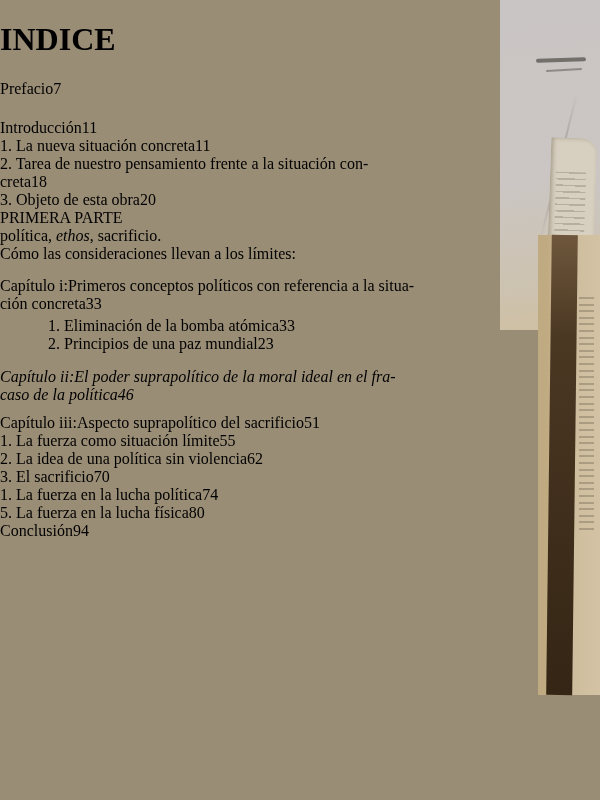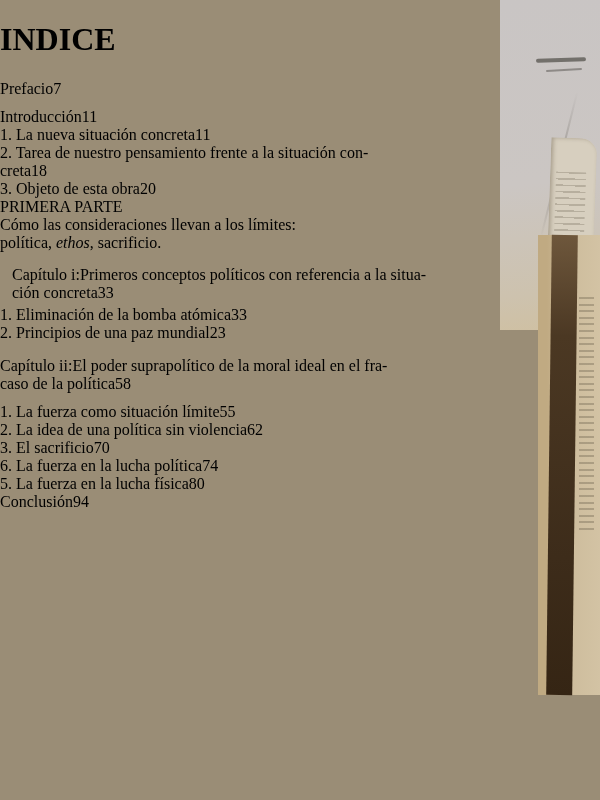--- a/index.html
+++ b/index.html
@@ -199,53 +199,54 @@
         <div class="gl"></div>
     </div>
 
     <h1 class="title">INDICE</h1>
 
     <div id="toc">
       <div id="toc-intro">
           <div class="toc-group" style="margin-top: 0px;">
             <div class="toc-row"><span class="sc">Prefacio</span><span class="dots"></span><span class="num">7</span></div>
           </div>
-          <div class="toc-group" style="margin-top: 10px;">
+          <div class="toc-group" style="margin-top: 21px;">
             <div class="toc-row"><span class="sc">Introducción</span><span class="dots"></span><span class="num">11</span></div>
             <div class="toc-row i1"><span class="t">1. La nueva situación concreta</span><span class="dots"></span><span class="num">11</span></div>
             <div class="toc-row i1 wide"><span class="t">2. Tarea de nuestro pensamiento frente a la situación con-</span></div>
             <div class="toc-row iw"><span class="t">creta</span><span class="dots"></span><span class="num">18</span></div>
             <div class="toc-row i1"><span class="t">3. Objeto de esta obra</span><span class="dots"></span><span class="num">20</span></div>
           </div>
         </div>
 
       <div class="part">
         <div class="part-h">PRIMERA PARTE</div>
+        <div class="part-s"><span>política, </span><em>ethos</em><span>, sacrificio.</span></div>
         <div class="part-s">Cómo las consideraciones llevan a los límites:</div>
-        <div class="part-s"><span>política, </span><em>ethos</em><span>, sacrificio.</span></div>
       </div>
 
       <div id="toc-primera">
-          <div class="toc-group" style="margin-top: 14px; margin-left: 12px;">
+          <div class="toc-group" style="margin-top: 14px;">
             <div class="toc-row wide"><span class="sc">Capítulo i:</span><span class="it">Primeros conceptos políticos con referencia a la situa-</span></div>
             <div class="toc-row iw"><span class="it">ción concreta</span><span class="dots"></span><span class="num">33</span></div>
           </div>
-          <div class="toc-group" style="margin-top: 4px;">
+          <div class="toc-group" style="margin-top: 4px; margin-left: 48px;">
             <div class="toc-row i1"><span class="t">1. Eliminación de la bomba atómica</span><span class="dots"></span><span class="num">33</span></div>
             <div class="toc-row i1"><span class="t">2. Principios de una paz mundial</span><span class="dots"></span><span class="num">23</span></div>
           </div>
-          <div class="toc-group" style="margin-top: 15px;">
+          <div class="toc-group" style="margin-top: 15px; font-style: italic;">
             <div class="toc-row wide"><span class="sc">Capítulo ii:</span><span class="it">El poder suprapolítico de la moral ideal en el fra-</span></div>
-            <div class="toc-row iw"><span class="it">caso de la política</span><span class="dots"></span><span class="num">58</span></div>
+            <div class="toc-row iw"><span class="it">caso de la política</span><span class="dots"></span><span class="num">46</span></div>
           </div>
           <div class="toc-group" style="margin-top: 10px;">
+            <div class="toc-row"><span class="sc">Capítulo iii:</span><span class="it">Aspecto suprapolítico del sacrificio</span><span class="dots"></span><span class="num">51</span></div>
             <div class="toc-row i1"><span class="t">1. La fuerza como situación límite</span><span class="dots"></span><span class="num">55</span></div>
             <div class="toc-row i1"><span class="t">2. La idea de una política sin violencia</span><span class="dots"></span><span class="num">62</span></div>
             <div class="toc-row i1"><span class="t">3. El sacrificio</span><span class="dots"></span><span class="num">70</span></div>
-            <div class="toc-row i1"><span class="t">6. La fuerza en la lucha política</span><span class="dots"></span><span class="num">74</span></div>
+            <div class="toc-row i1"><span class="t">1. La fuerza en la lucha política</span><span class="dots"></span><span class="num">74</span></div>
             <div class="toc-row i1"><span class="t">5. La fuerza en la lucha física</span><span class="dots"></span><span class="num">80</span></div>
             <div class="toc-row iw"><span class="t">Conclusión</span><span class="dots"></span><span class="num">94</span></div>
           </div>
         </div>
     </div>
 
   </div>
 
   <div class="bottom-shadow"></div>
 

